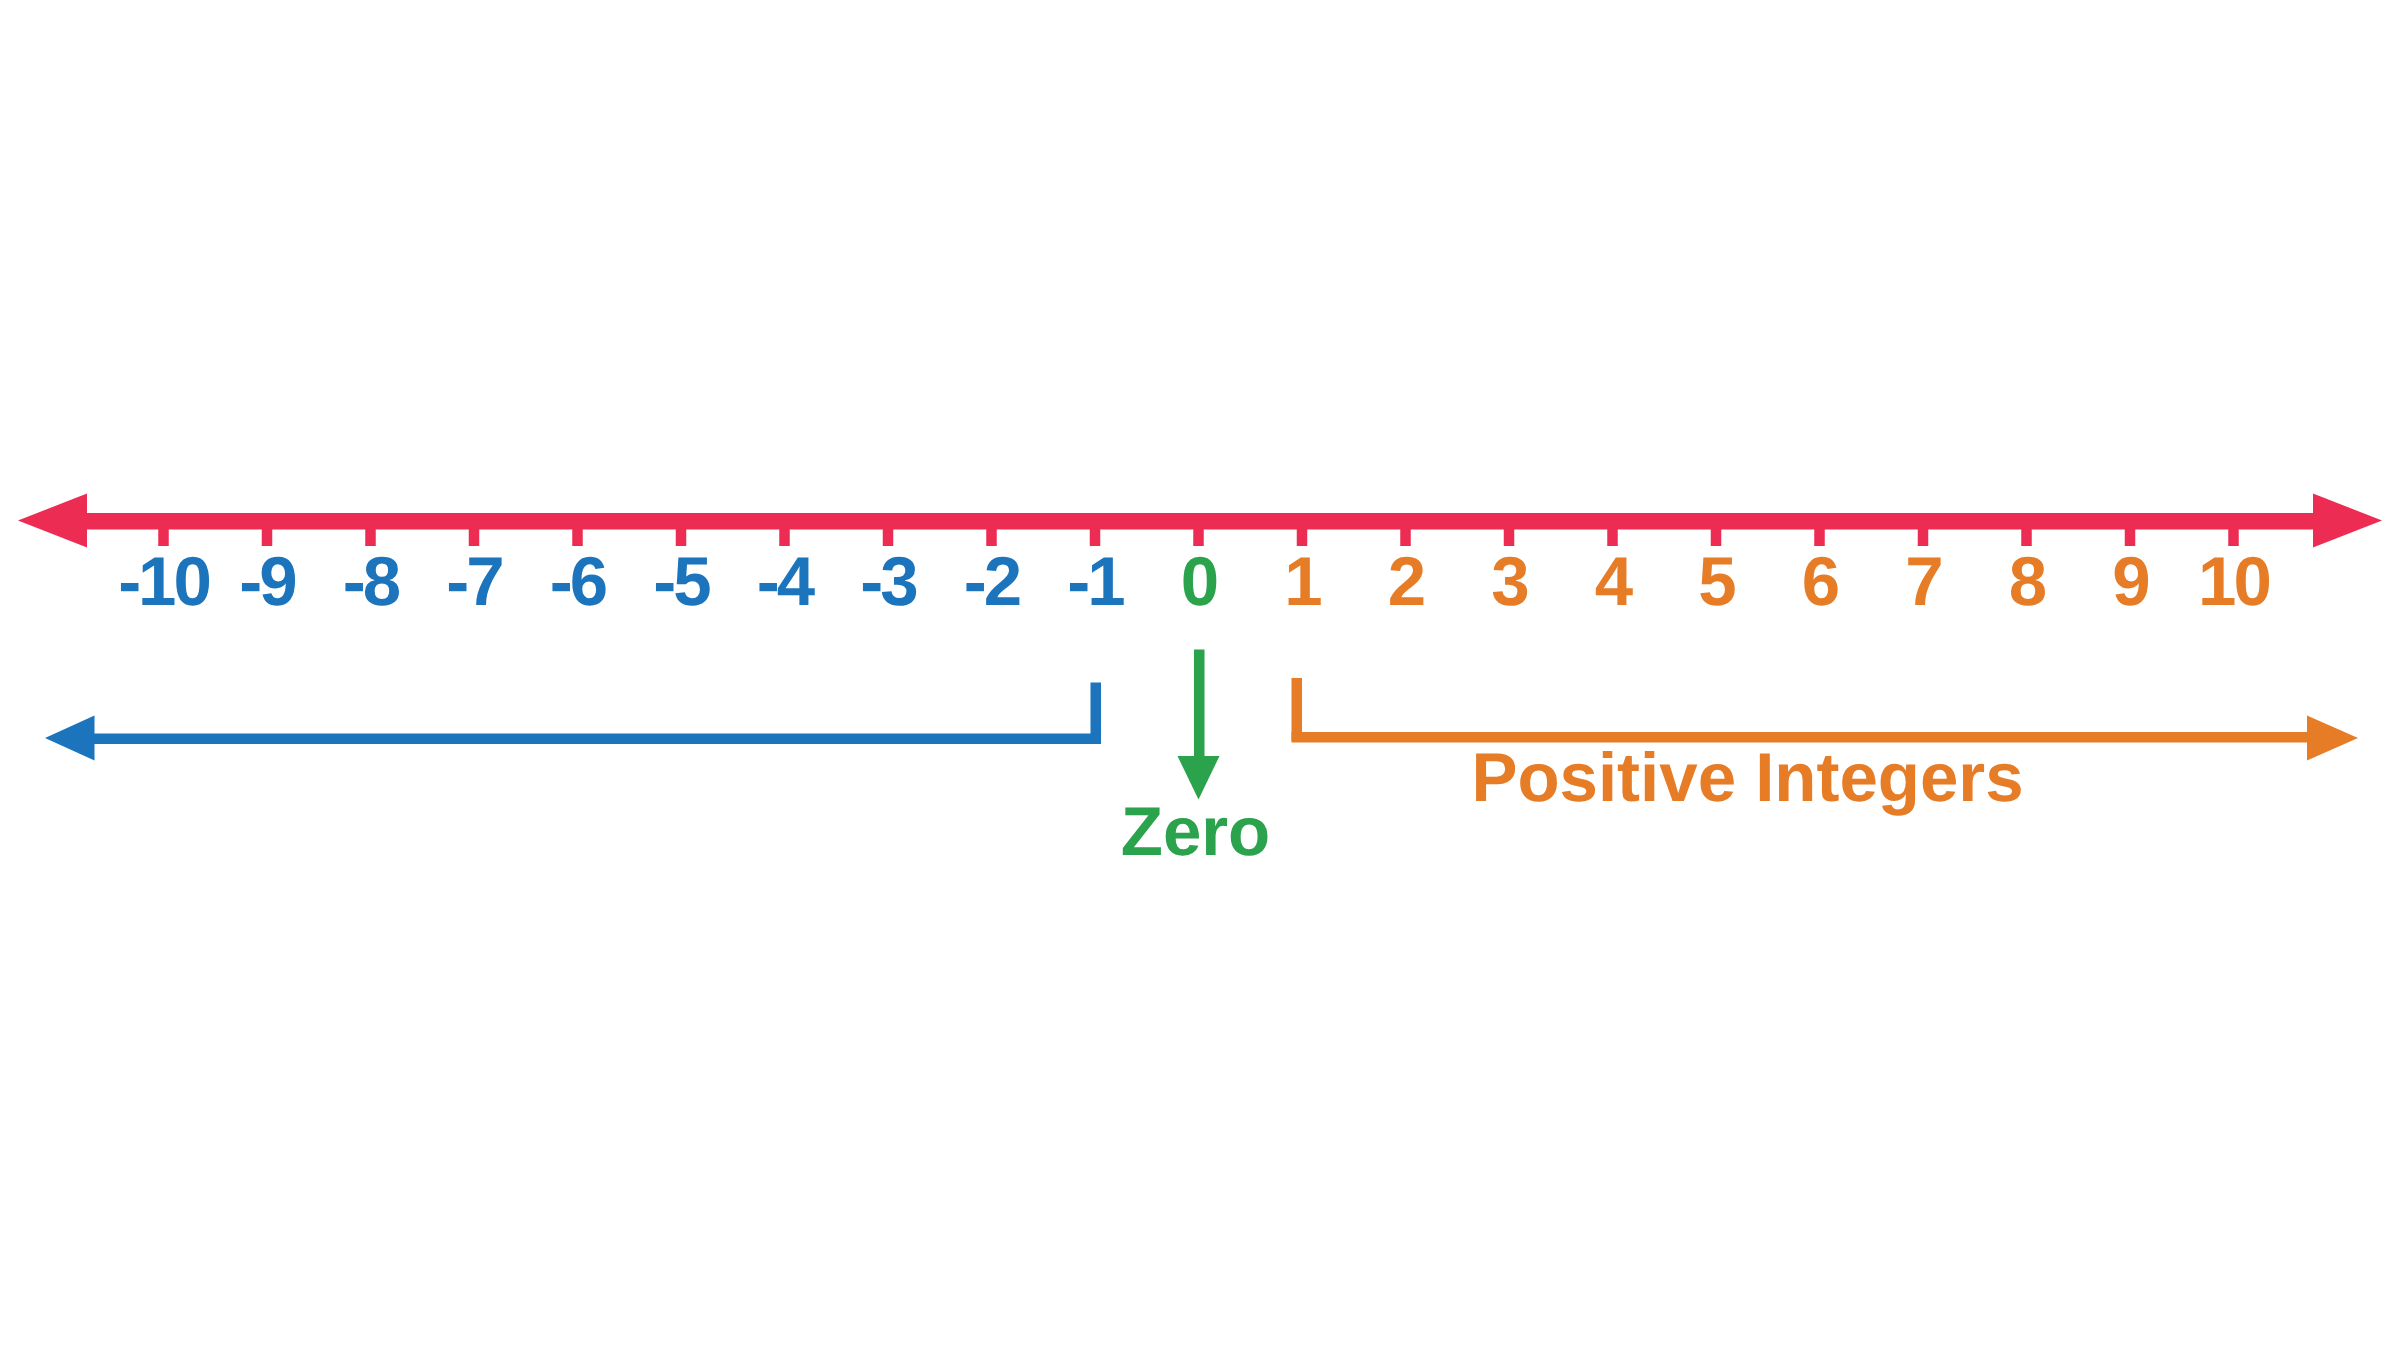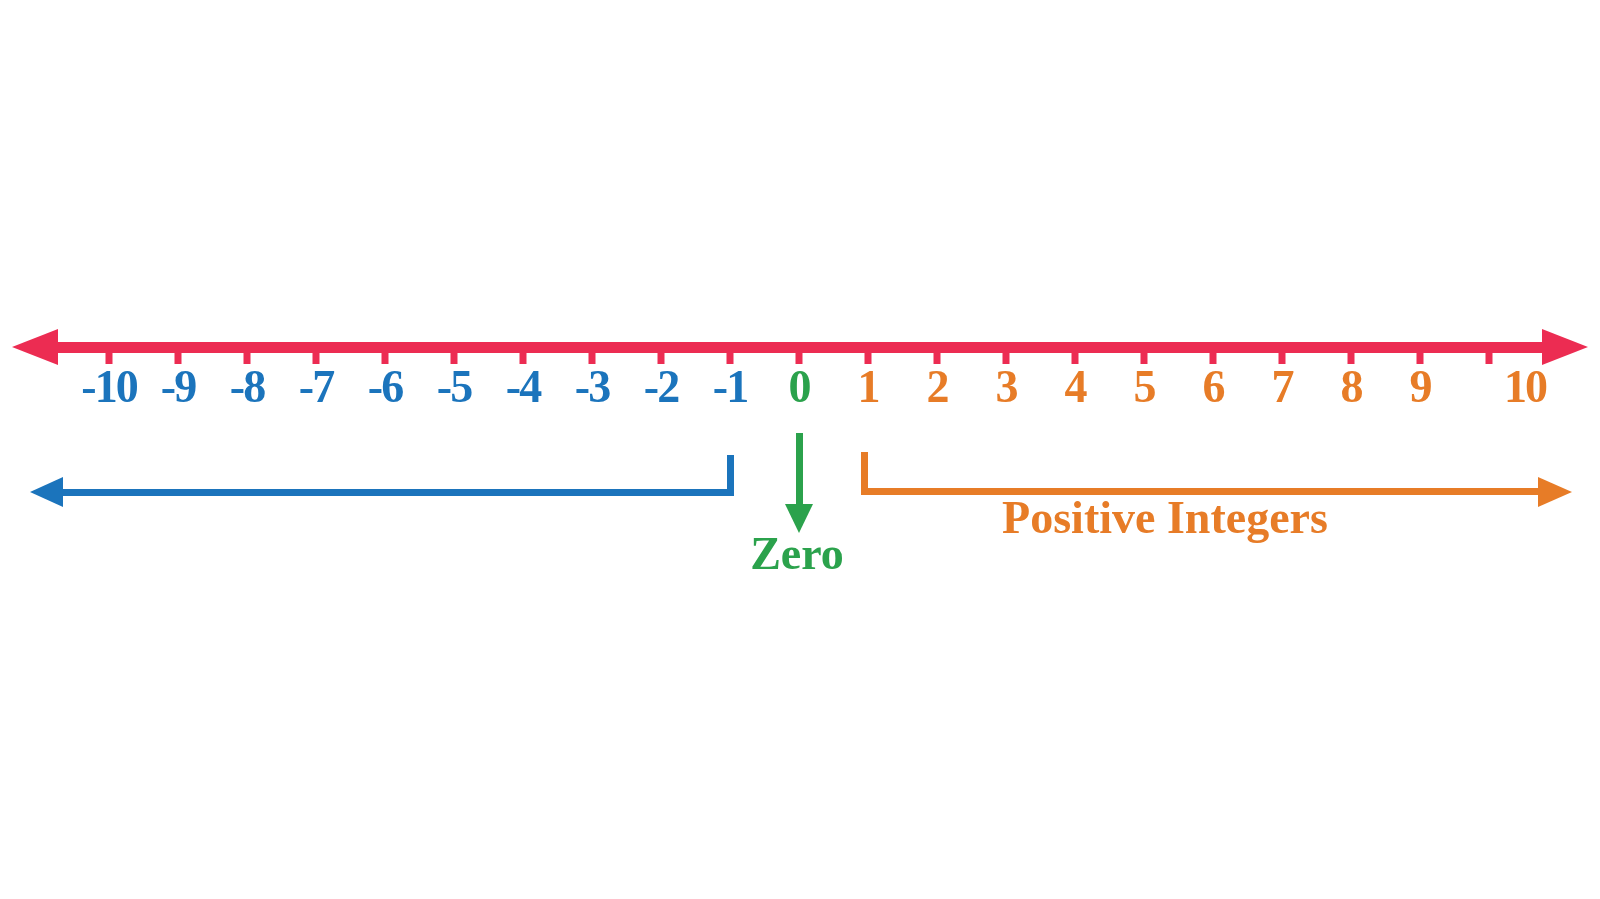--- a/index.html
+++ b/index.html
@@ -2,21 +2,21 @@
 <html style="--axis: #EC2C52; --negative: #1B74BC; --zero: #2BA24C; --positive: #E77C27; --background: #FFFFFF;"><head>
 <meta charset="utf-8">
 <style>
   html, body { margin: 0; padding: 0; background: #ffffff; }
   .stage {
     position: relative;
     width: 1600px;
     height: 754px;
     background: #ffffff;
     overflow: hidden;
-    font-family: Liberation Serif, serif;
+    font-family: Liberation Sans, sans-serif;
   }
   
   .axis-line {
     position: absolute;
     left: 46px; top: 342px;
     width: 1508px; height: 11px;
     background: var(--axis);
   }
   .ah { position: absolute; width: 0; height: 0; }
   .ah-left {
@@ -184,21 +184,21 @@
       <div class="num" style="left: 50%; color: var(--zero);">0</div>
       <div class="num" style="left: 55%; color: var(--positive);">1</div>
       <div class="num" style="left: 60%; color: var(--positive);">2</div>
       <div class="num" style="left: 65%; color: var(--positive);">3</div>
       <div class="num" style="left: 70%; color: var(--positive);">4</div>
       <div class="num" style="left: 75%; color: var(--positive);">5</div>
       <div class="num" style="left: 80%; color: var(--positive);">6</div>
       <div class="num" style="left: 85%; color: var(--positive);">7</div>
       <div class="num" style="left: 90%; color: var(--positive);">8</div>
       <div class="num" style="left: 95%; color: var(--positive);">9</div>
-      <div class="num" style="left: 100%; color: var(--positive); margin-left: 36px;">10</div>
+      <div class="num" style="left: 100%; color: var(--positive);">10</div>
     </div>
 
   <div class="neg-riser"></div>
   <div class="neg-line"></div>
   <div class="ah neg-ah"></div>
 
   <div class="zero-line"></div>
   <div class="ah zero-ah"></div>
   <div class="zero-label">Zero</div>
 

